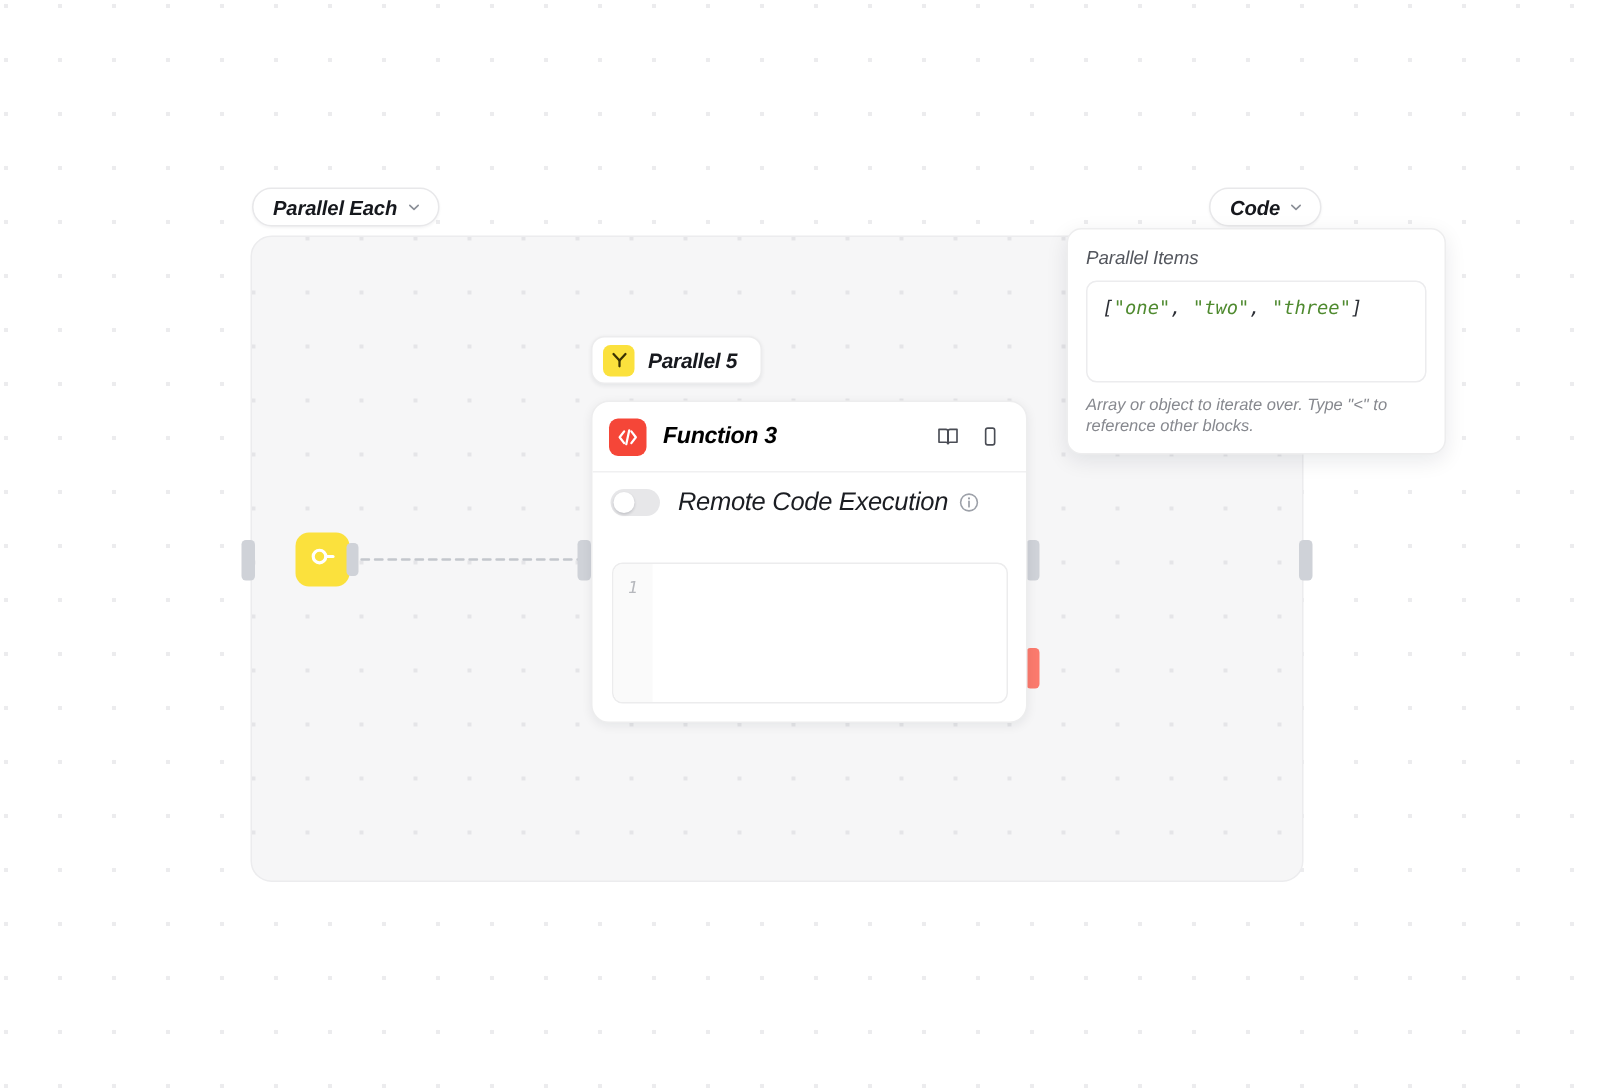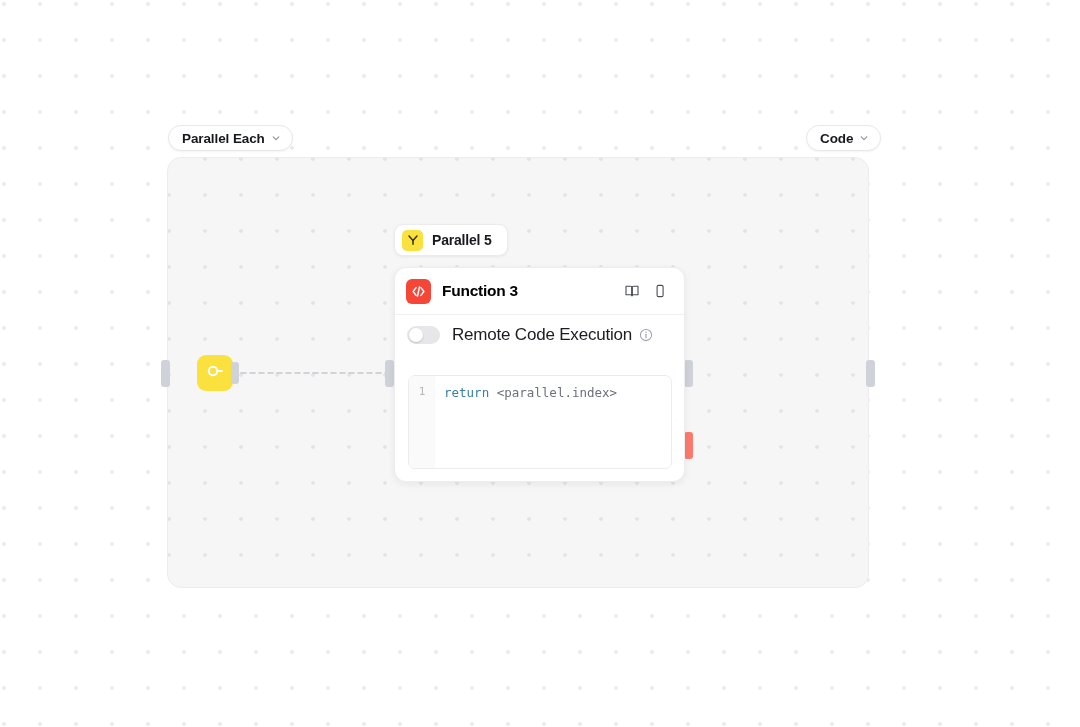--- a/index.html
+++ b/index.html
@@ -18,20 +18,21 @@
   }
 
   
   #canvas {
     position: absolute;
     inset: 0;
     background-color: #ffffff;
     background-image: radial-gradient(circle, #ececee 1.6px, transparent 1.7px);
     background-size: 36px 36px;
     background-position: 22px 22px;
+    font-style: italic;
   }
 
   
   #parallel-container {
     position: absolute;
     left: 167px;
     top: 157px;
     width: 702px;
     height: 431px;
     background: #f6f6f7;
@@ -402,19 +403,23 @@
         <svg width="14" height="14" viewBox="0 0 14 14" fill="none">
           <circle cx="7" cy="7" r="5.6" stroke="currentColor" stroke-width="1.05"></circle>
           <path d="M7 6.3 V9.8" stroke="currentColor" stroke-width="1.15" stroke-linecap="round"></path>
           <circle cx="7" cy="4.3" r="0.72" fill="currentColor"></circle>
         </svg>
       </span>
     </div>
 
     <div id="code-editor">
       <div id="code-gutter">1</div>
-      <div id="code-body"><span class="tok-kw">return </span><span class="tok-ref">&lt;parallel.index&gt;</span></div>
     </div>
 
   </div>
 
+  <div id="items-panel">
+    <div id="items-panel-title">Parallel Items</div>
+    <div id="items-value-box"><span class="json-punc">[</span><span class="json-str">"one"</span><span class="json-punc">, </span><span class="json-str">"two"</span><span class="json-punc">, </span><span class="json-str">"three"</span><span class="json-punc">]</span></div>
+    <div id="items-help">Array or object to iterate over. Type "&lt;" to reference other blocks.</div>
+  </div>
 
 </div>
 
 </body></html>

